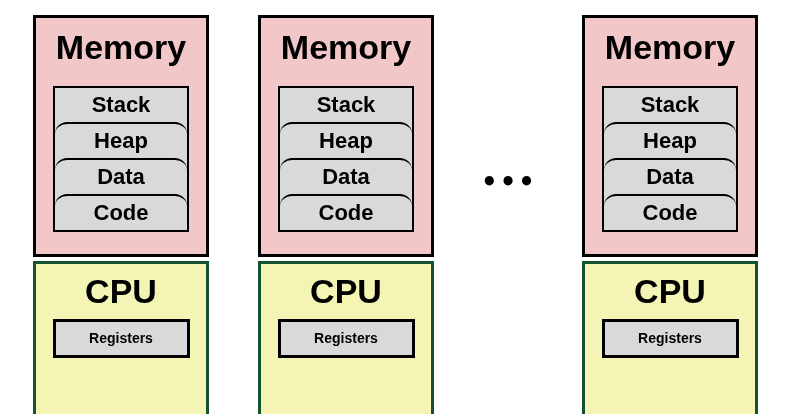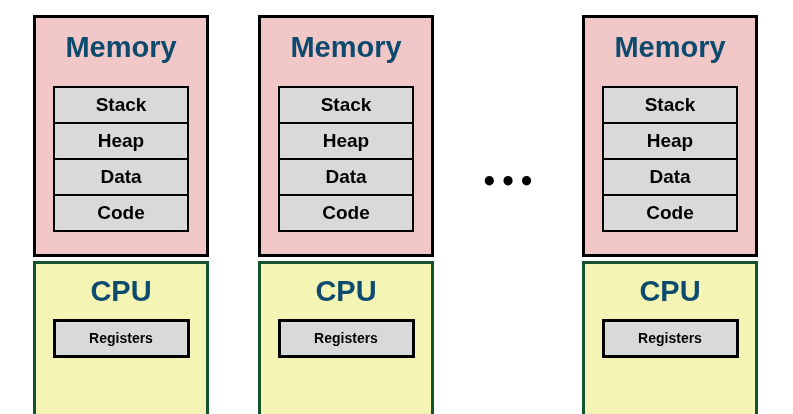--- a/index.html
+++ b/index.html
@@ -26,41 +26,42 @@
 
   .memory-box {
     box-sizing: border-box;
     height: 242px;
     background: #f2c7c7;
     border: 3px solid #000000;
   }
   .box-title {
     margin-top: 12px;
     text-align: center;
-    font-size: 29px;
+    font-size: 34px;
     font-weight: bold;
     line-height: 34px;
-    color: #0c4a6e;
+    color: #000000;
   }
   .segments {
     box-sizing: border-box;
     width: 136px;
     margin: 22px auto 0 auto;
     border: 2.5px solid #000000;
     background: #d9d9d9;
   }
   .segment {
     height: 34px;
     line-height: 34px;
     text-align: center;
-    font-size: 19px;
+    font-size: 22px;
     font-weight: bold;
     color: #000000;
     background: #d9d9d9;
     border-top: 2.5px solid #000000;
+    border-radius: 12px;
   }
   .segment:first-child { border-top: none; }
 
   .cpu-box {
     box-sizing: border-box;
     margin-top: 4px;
     height: 158px;
     background: #f4f4b5;
     border: 3px solid #14532d;
   }

